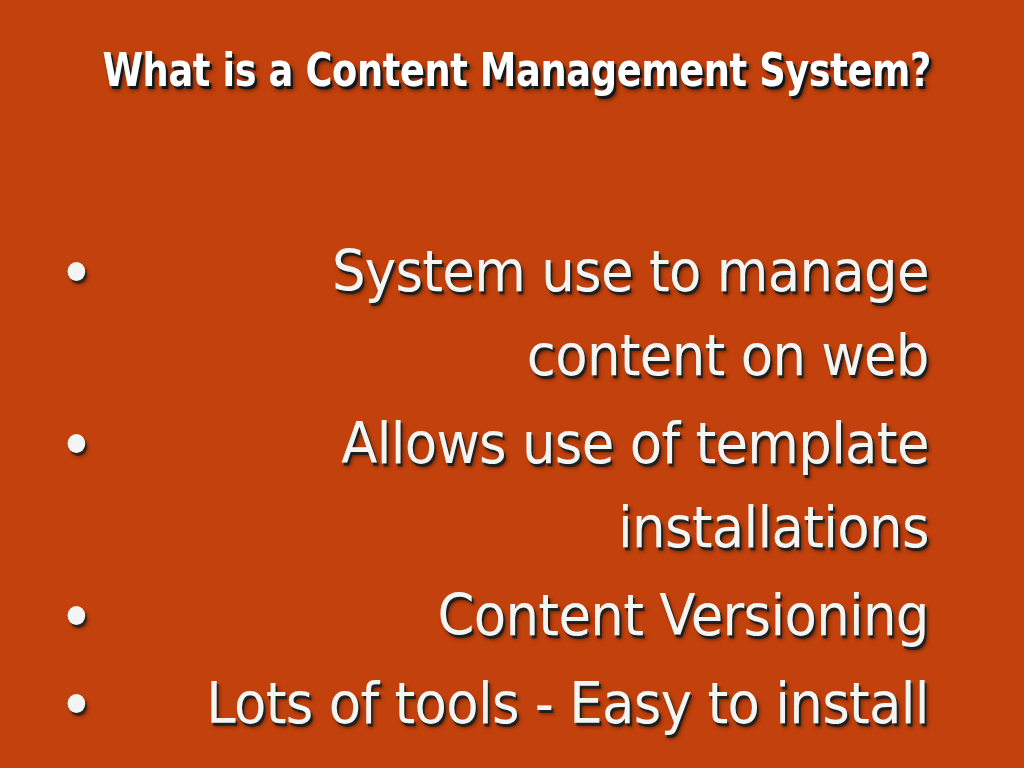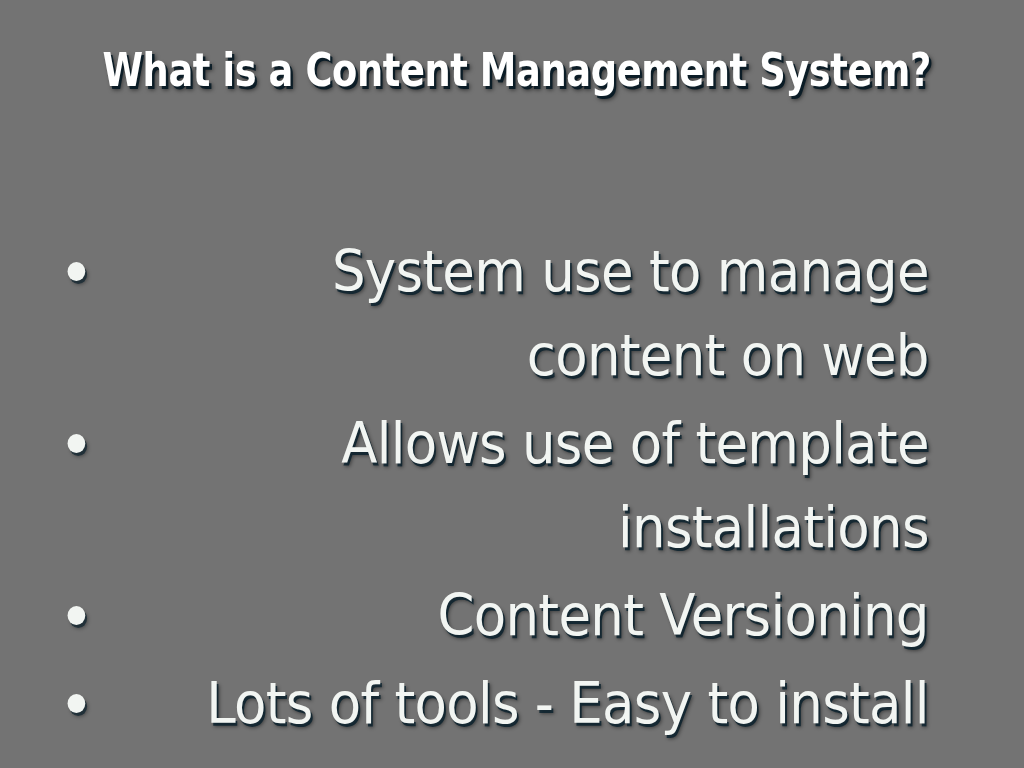--- a/index.html
+++ b/index.html
@@ -10,21 +10,21 @@
   }
   body {
     font-family: "Liberation Sans", sans-serif;
   }
 
   .slide {
     position: relative;
     width: 1024px;
     height: 768px;
     overflow: hidden;
-    background: #737373;
+    background: #c2410c;
     box-sizing: border-box;
   }
 
   
   .slide-title {
     position: absolute;
     left: 0;
     right: 0;
     top: 16px;
     text-align: center;

